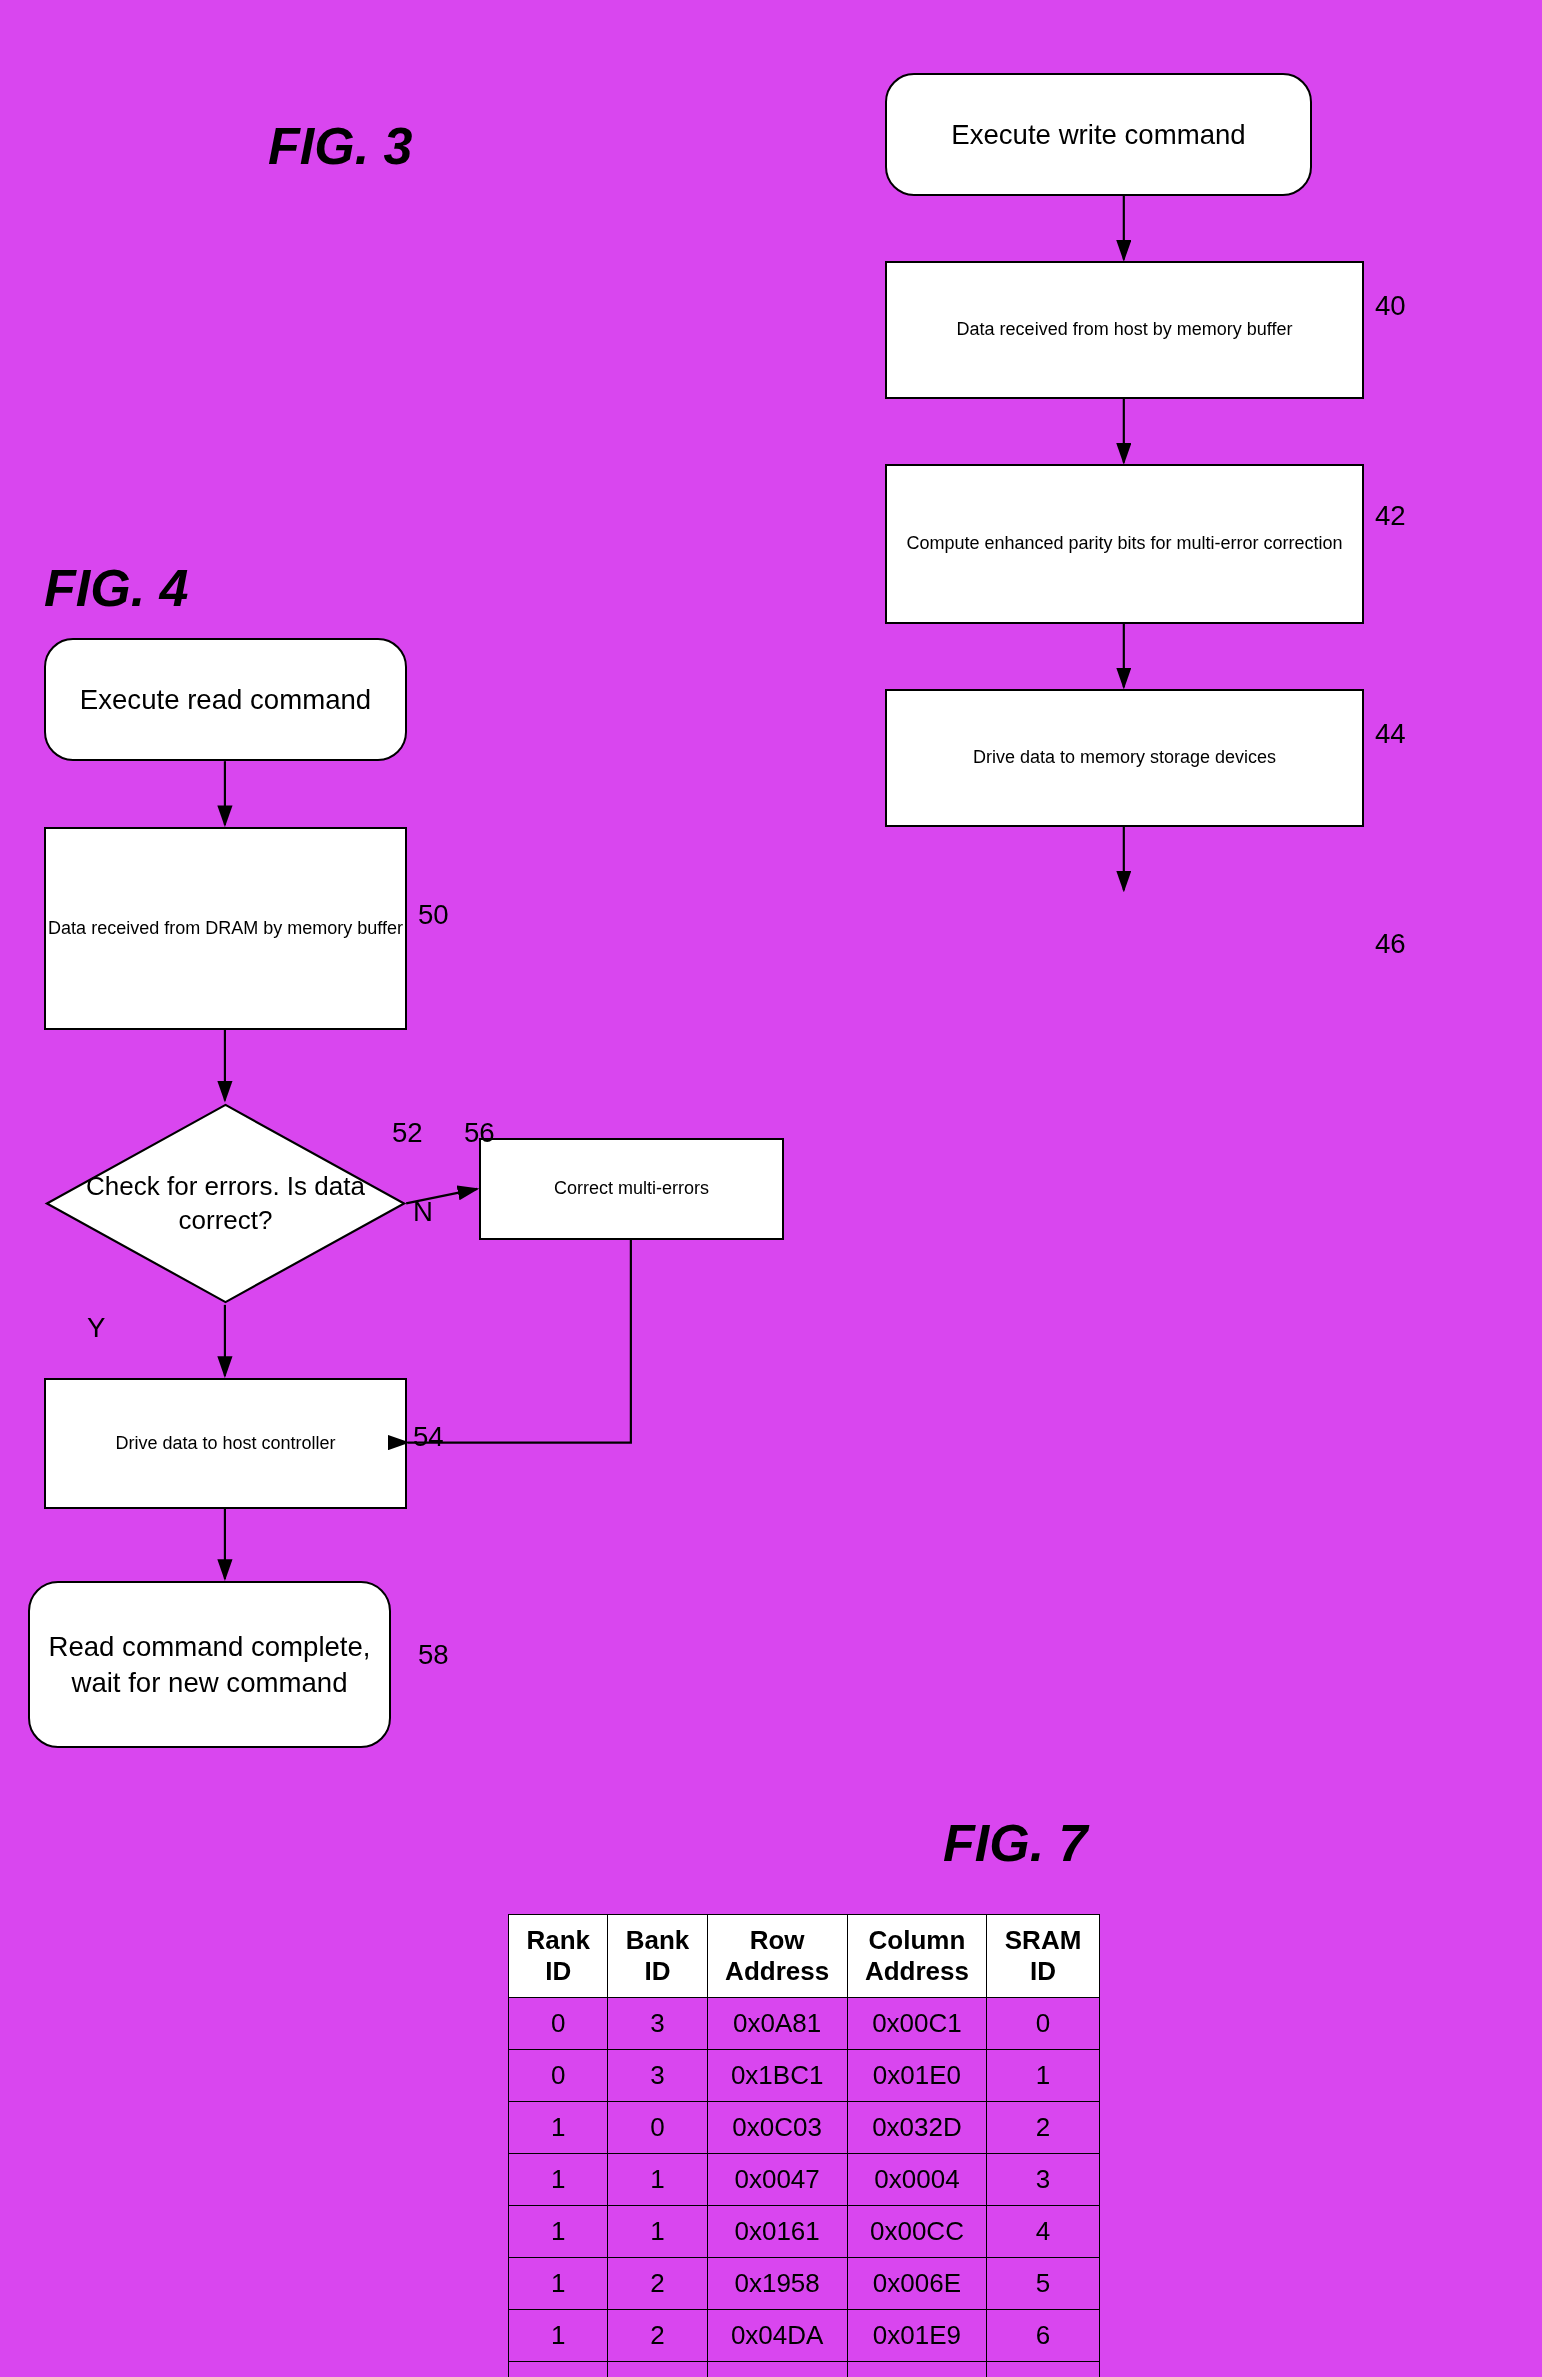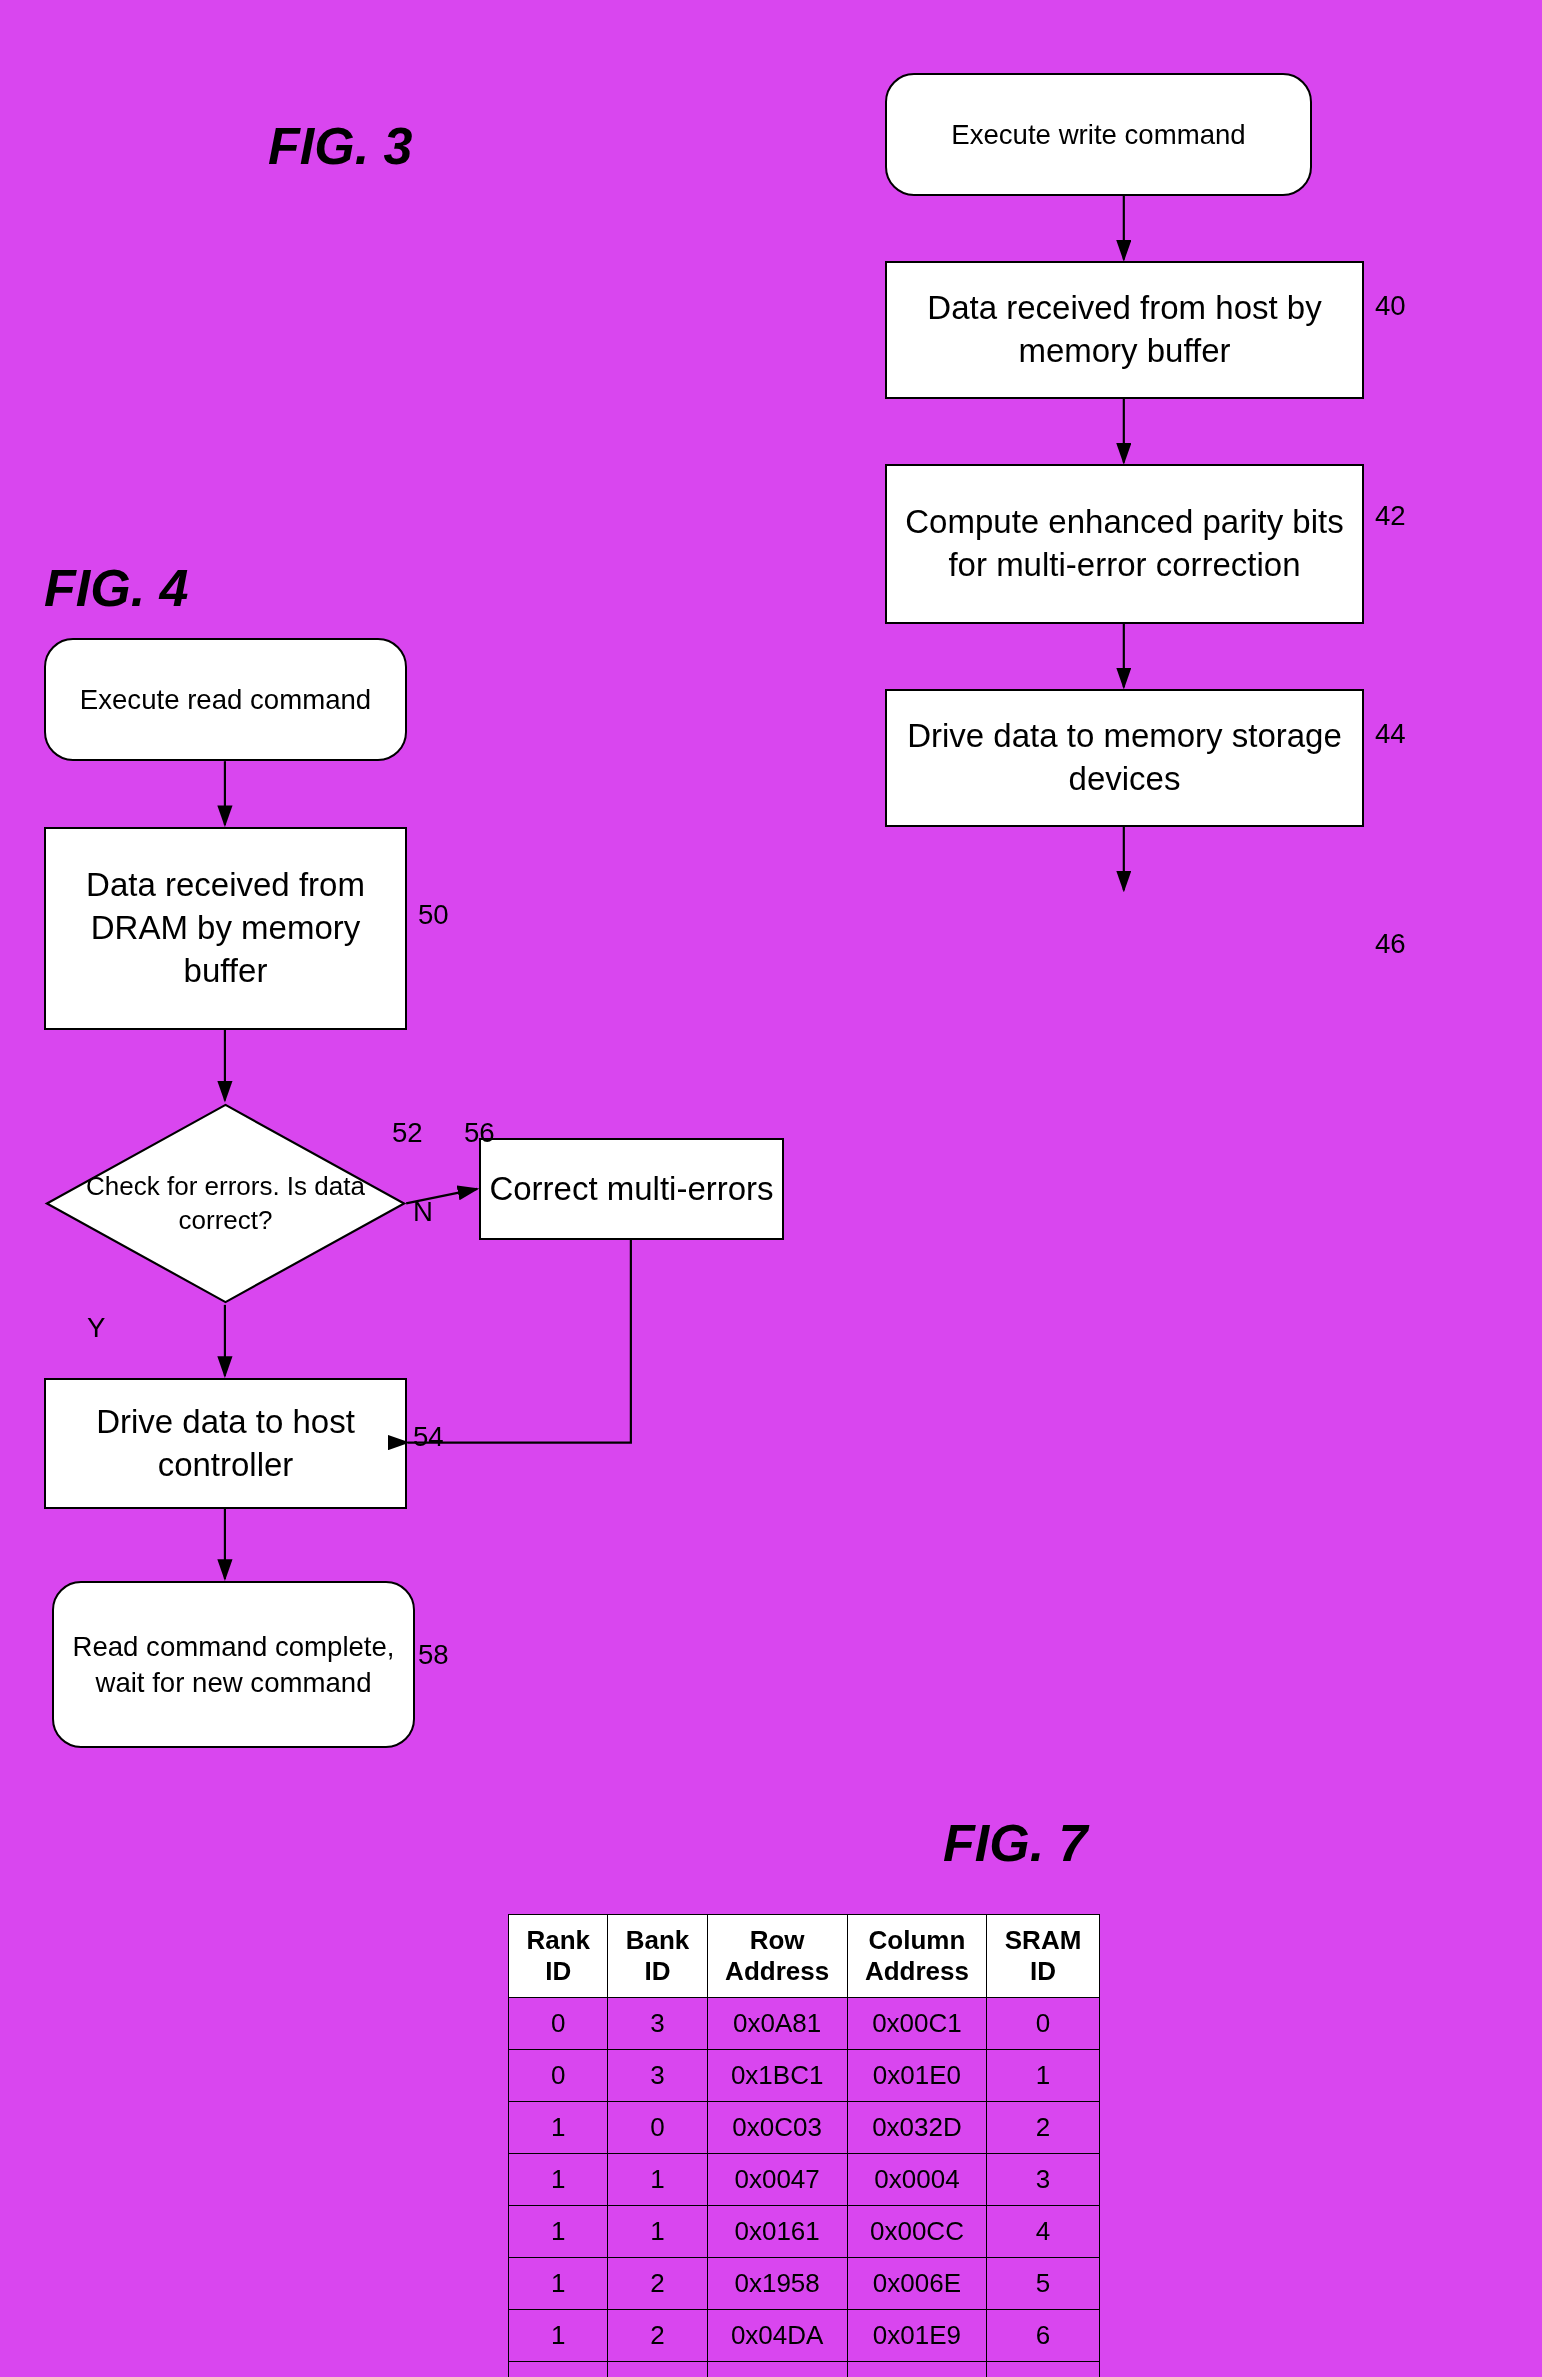--- a/index.html
+++ b/index.html
@@ -43,21 +43,21 @@
     }
 
     .rect {
       border: 2.2px solid #000;
       border-radius: 0;
       text-align: center;
       display: flex;
       align-items: center;
       justify-content: center;
       background: #fff;
-      font-size: 33px;
+      font-size: 18px;
       line-height: 1.3;
       position: absolute;
     }
 
     .diamond-container {
       position: absolute;
       display: flex;
       align-items: center;
       justify-content: center;
     }
@@ -187,21 +187,21 @@
     <span>Correct multi-errors</span>
   </div>
   <div class="ref-num" style="left: 464px; top: 1117px;">56</div>
 
   <div class="rect" style="left: 44px; top: 1378px; width: 363px; height: 131px;">
     <span>Drive data to host
 controller</span>
   </div>
   <div class="ref-num" style="left: 413px; top: 1421px;">54</div>
 
-  <div class="rounded-rect" style="left: 52px; top: 1581px; width: 363px; height: 167px;">
+  <div class="rounded-rect" style="left: 28px; top: 1581px; width: 363px; height: 167px; border-radius: 30px;">
     <span>Read command
 complete, wait for
 new command</span>
   </div>
   <div class="ref-num" style="left: 418px; top: 1639px;">58</div>
 
   <div class="fig-label" style="left: 943px; top: 1813px;">FIG. 7</div>
 
   <table class="fig7-table" style="left: 508px; top: 1914px; position: absolute;">
     <thead>

